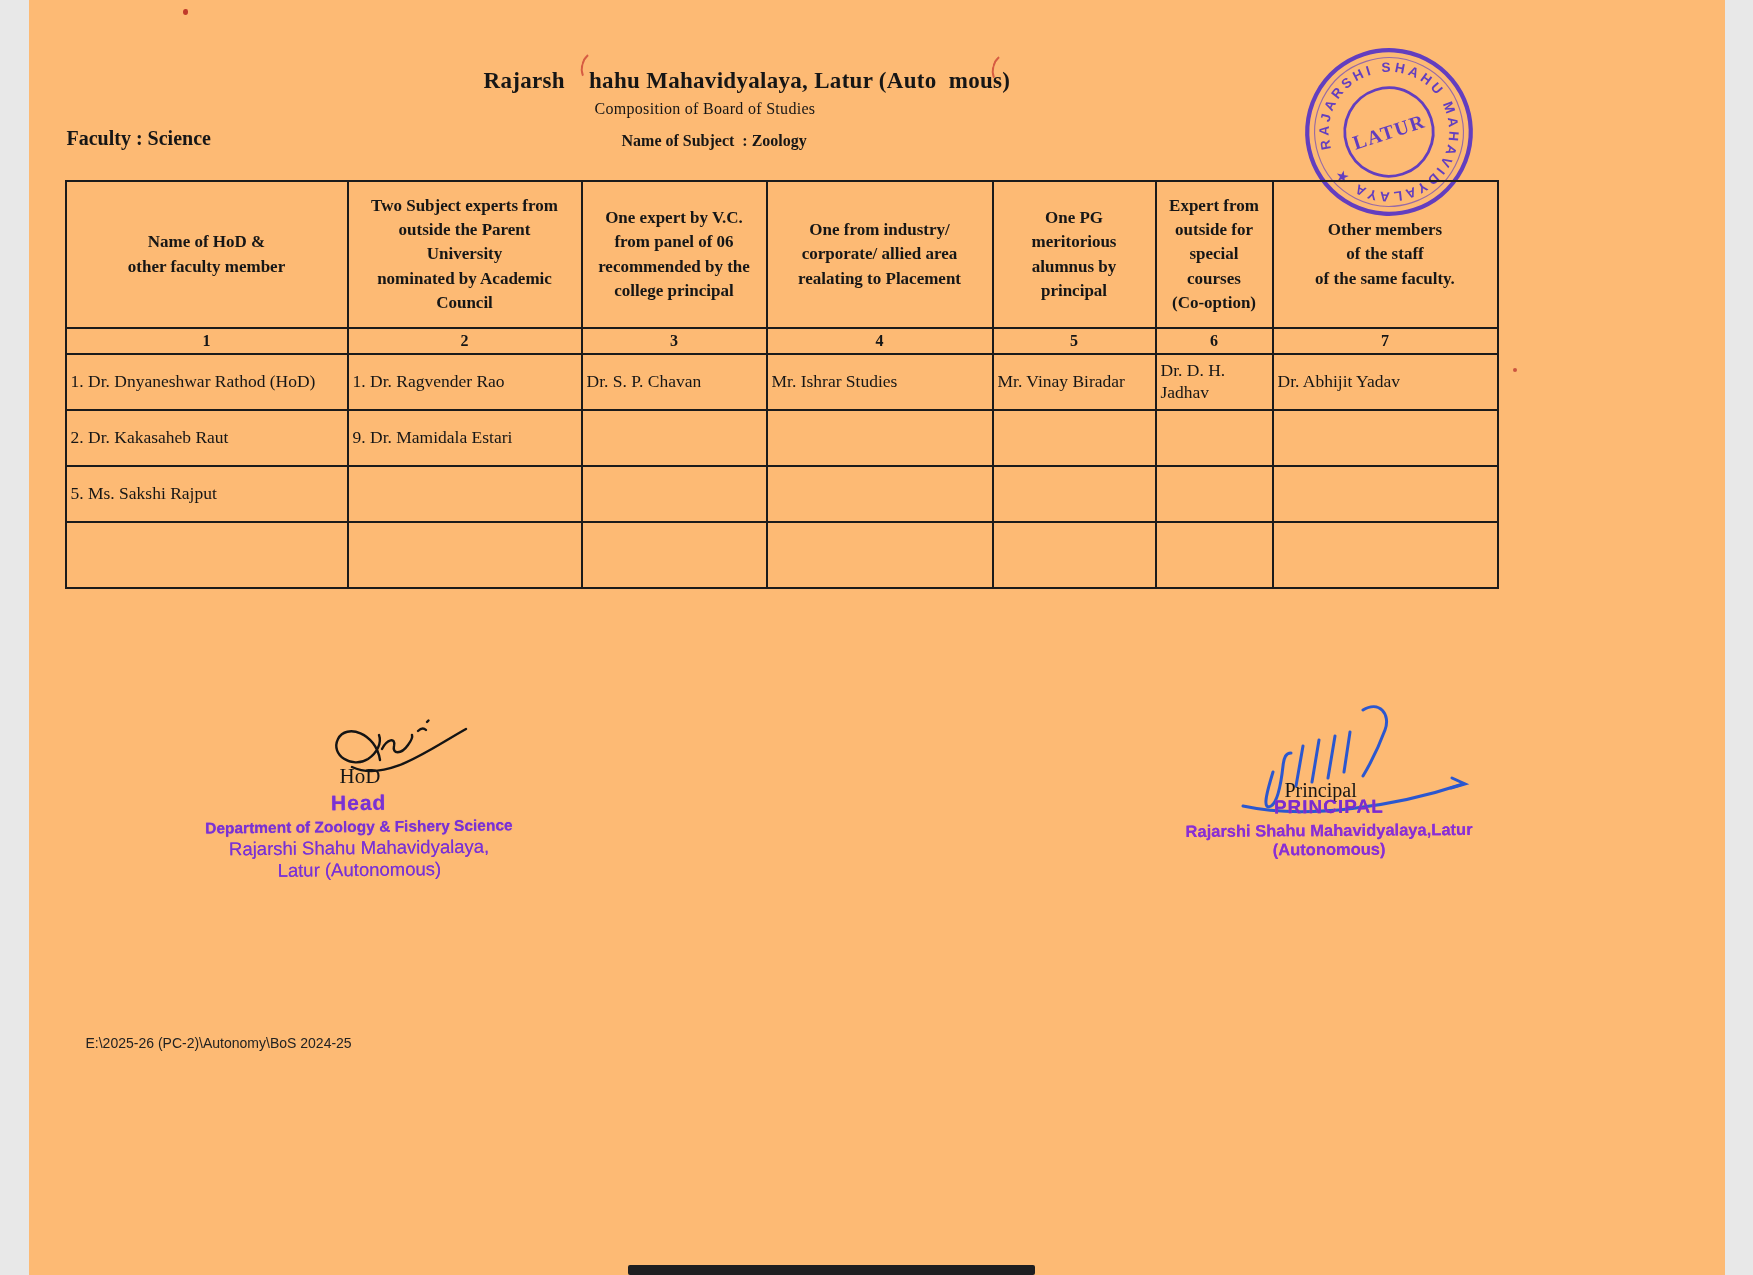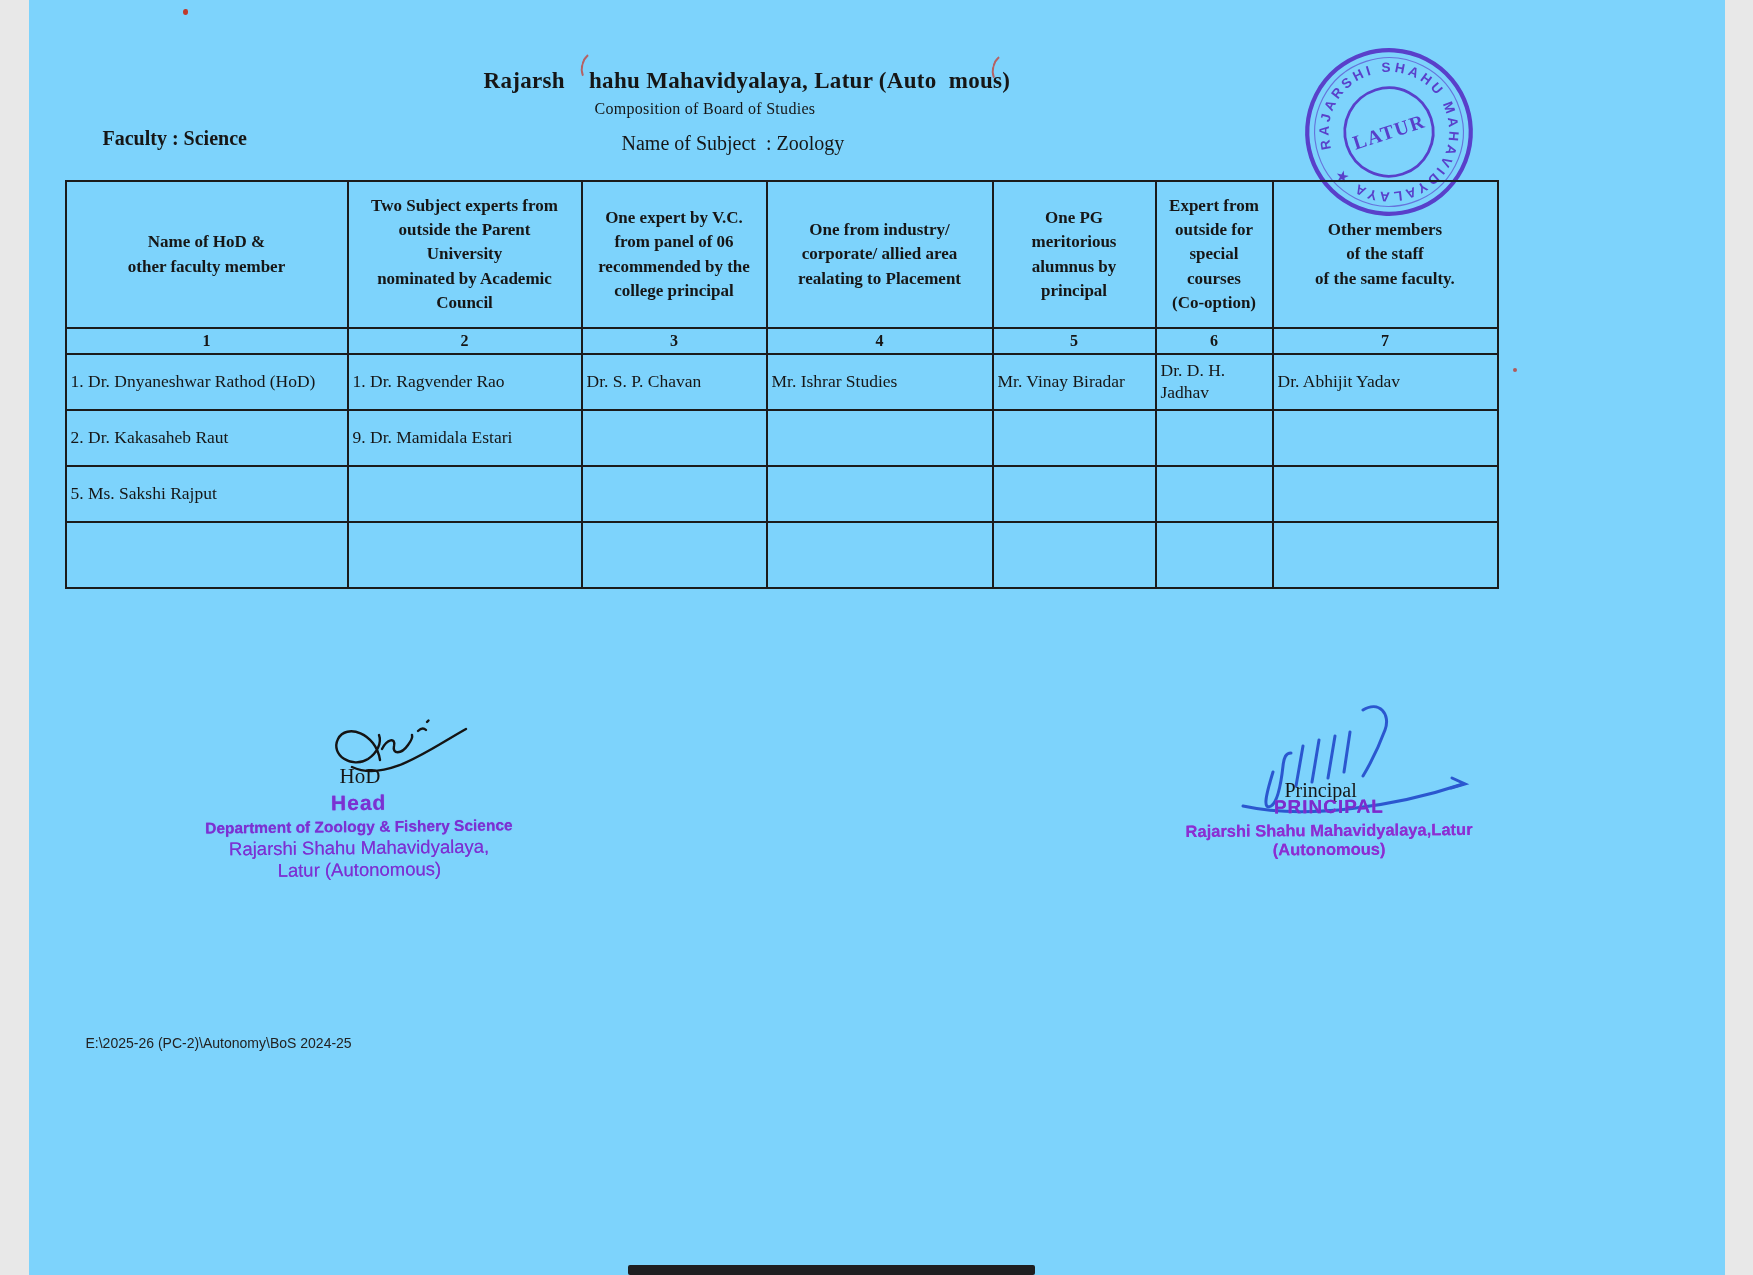--- a/index.html
+++ b/index.html
@@ -1,25 +1,25 @@
 <!DOCTYPE html>
 <html><head>
 <meta charset="utf-8">
 <style>
   html,body{margin:0;padding:0;background:#e8e8e8;}
   .page{
     position:relative;width:1696px;height:1275px;margin:0 auto;
-    background:#7dd3fc;overflow:hidden;
+    background:#fdba74;overflow:hidden;
     font-family:"Liberation Serif", serif;color:#161616;
   }
   
   .doc-title{position:absolute;left:455px;top:68px;font-size:23px;font-weight:bold;white-space:pre;letter-spacing:.3px;}
   .doc-subtitle{position:absolute;left:566px;top:100px;font-size:16px;font-weight:normal;letter-spacing:.3px;}
-  .faculty{position:absolute;left:38px;top:127px;font-size:20px;font-weight:bold;margin-left:36px;}
-  .subject{position:absolute;left:593px;top:132px;font-size:20px;font-weight:normal;white-space:pre;}
+  .faculty{position:absolute;left:38px;top:127px;font-size:20px;font-weight:bold;}
+  .subject{position:absolute;left:593px;top:132px;font-size:16px;font-weight:bold;white-space:pre;}
   
   .bos-table{position:absolute;left:36px;top:180px;border-collapse:collapse;table-layout:fixed;width:1432px;}
   .bos-table td{border:2px solid #1b1b1b;}
   .hdr td{font-weight:bold;text-align:center;vertical-align:middle;font-size:17px;line-height:1.42;white-space:pre-line;height:141px;padding:2px 4px;}
   .numrow td{font-weight:bold;text-align:center;font-size:16px;height:24px;padding:0;}
   .datarow td{font-size:17.5px;vertical-align:middle;padding:2px 3px 2px 4px;white-space:pre-line;height:50px;line-height:1.25;}
   .datarow.last td{height:60px;}
   
   .seal{position:absolute;left:1266px;top:38px;width:188px;height:188px;opacity:.92;}
   .seal-ring-text{font-family:"Liberation Sans",sans-serif;font-size:14.5px;font-weight:bold;letter-spacing:3.6px;fill:#5634c6;}

